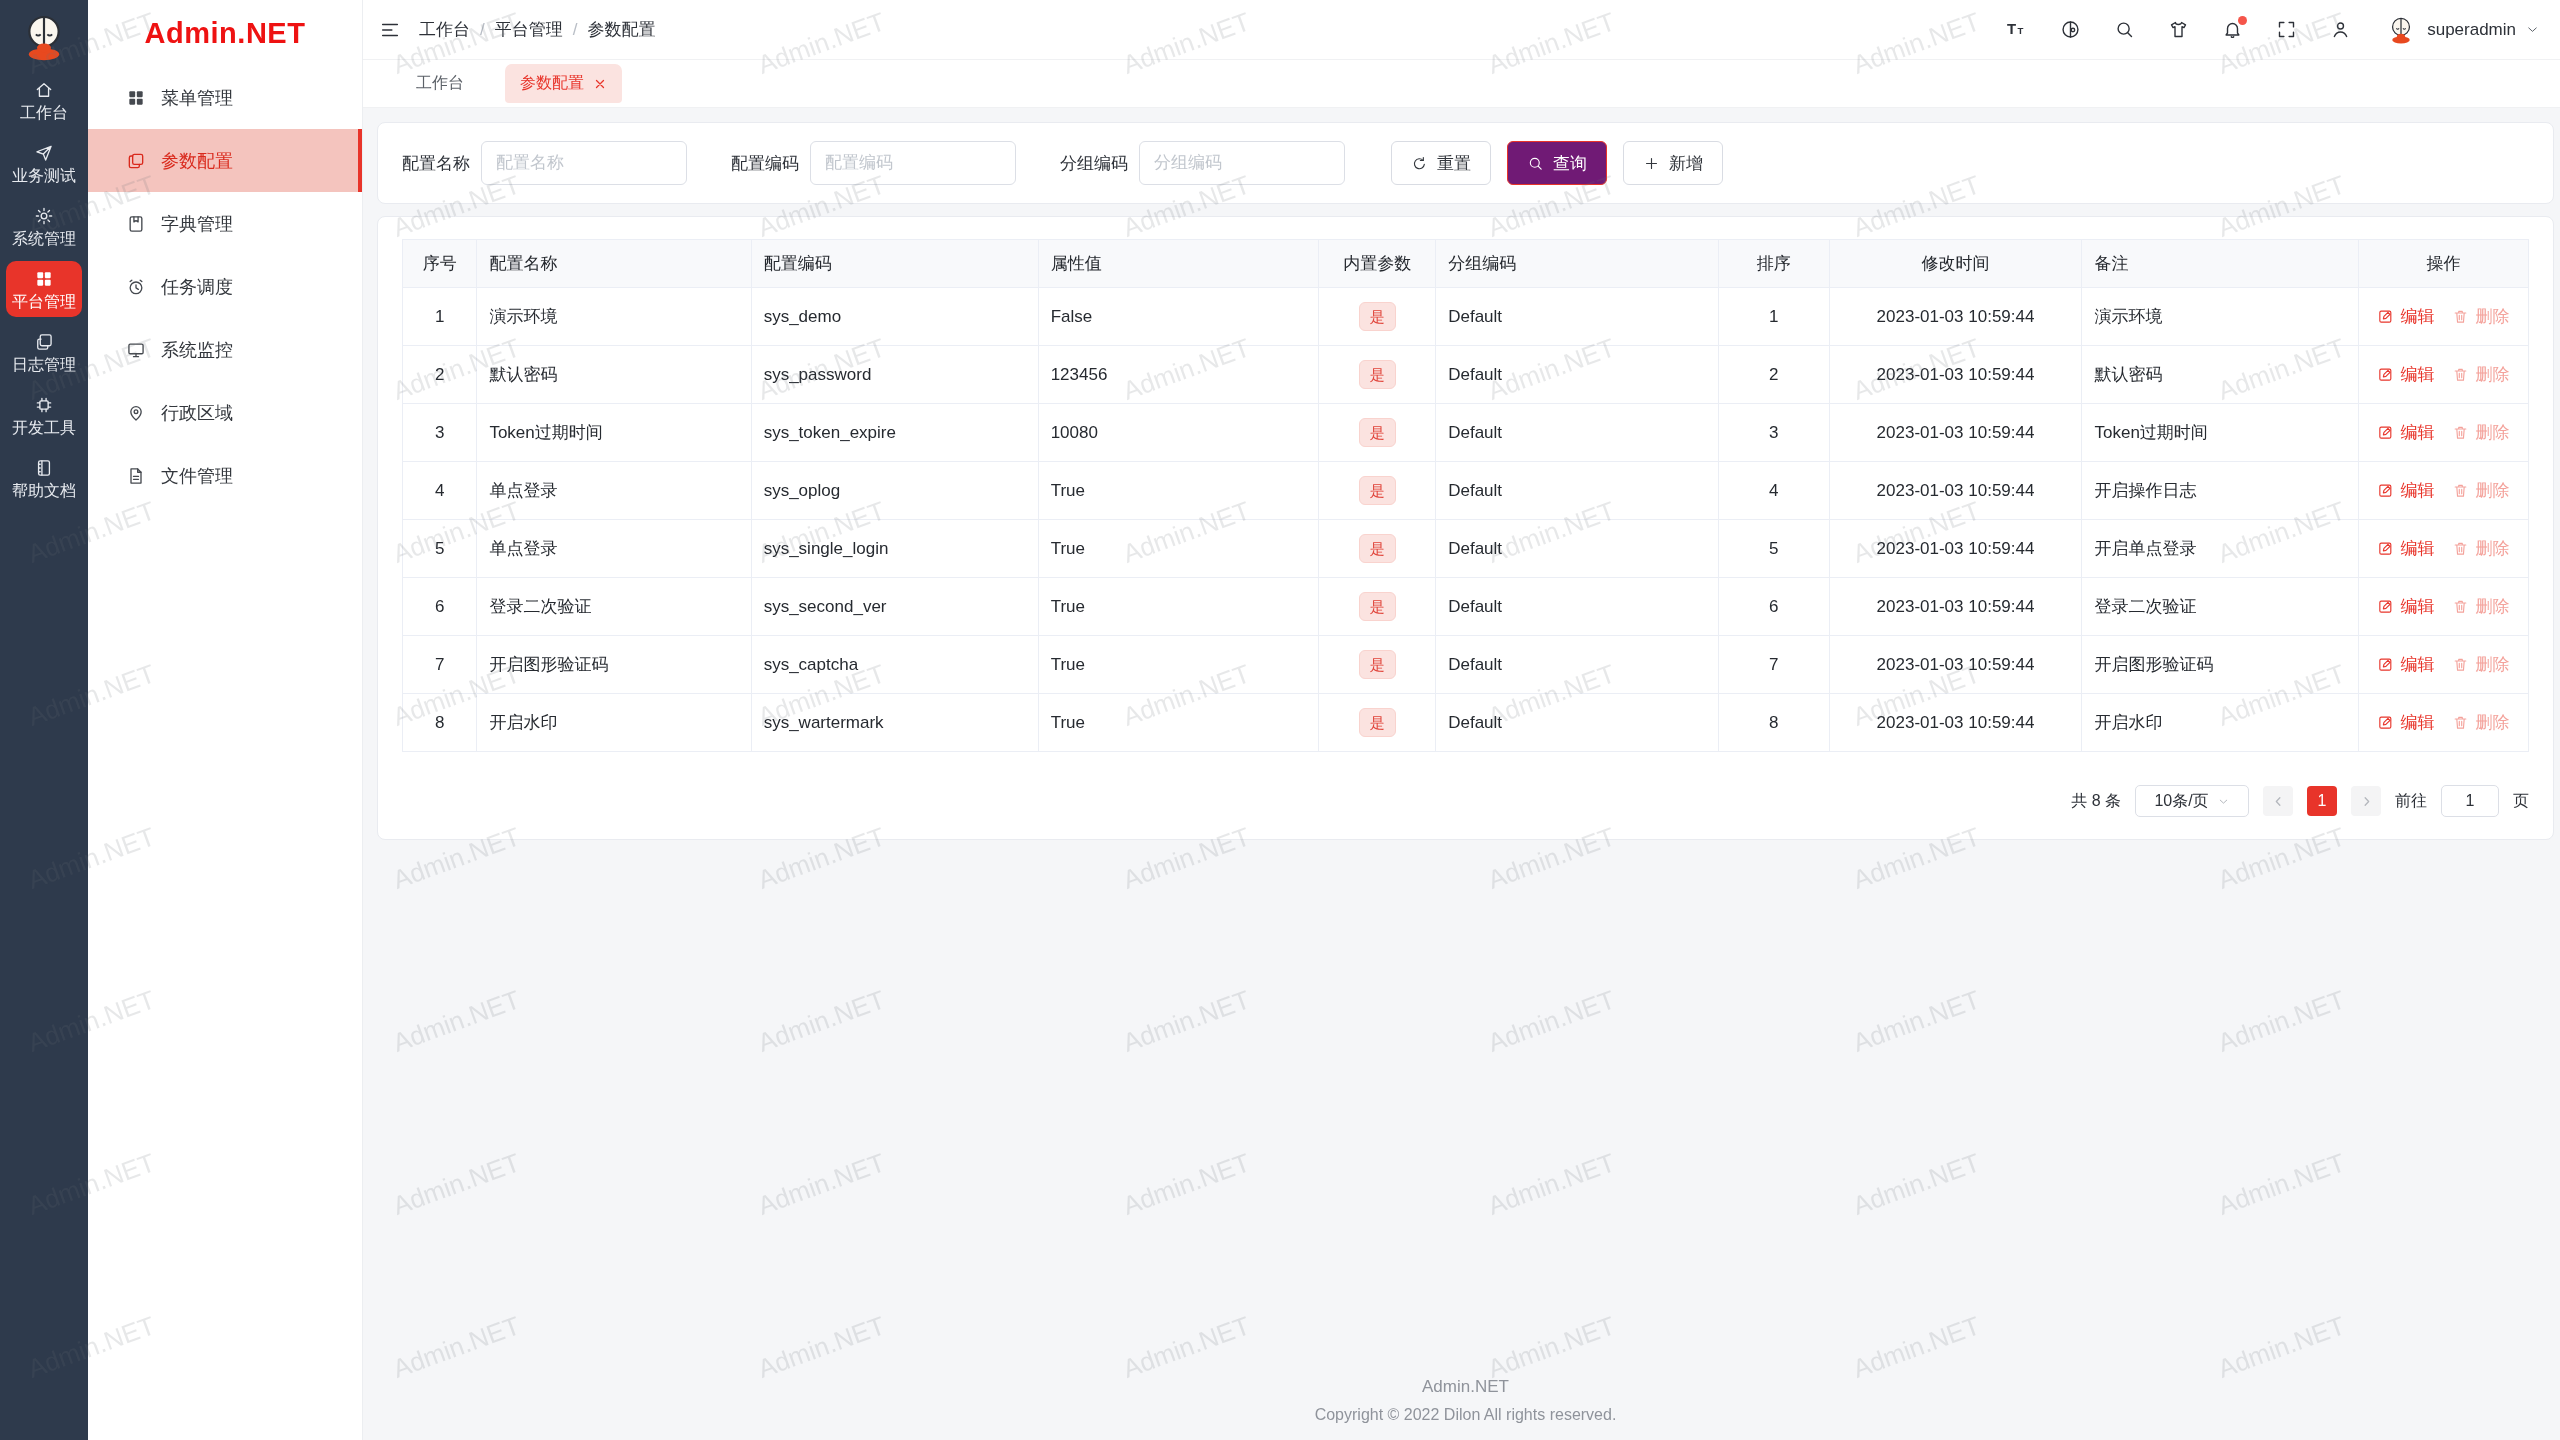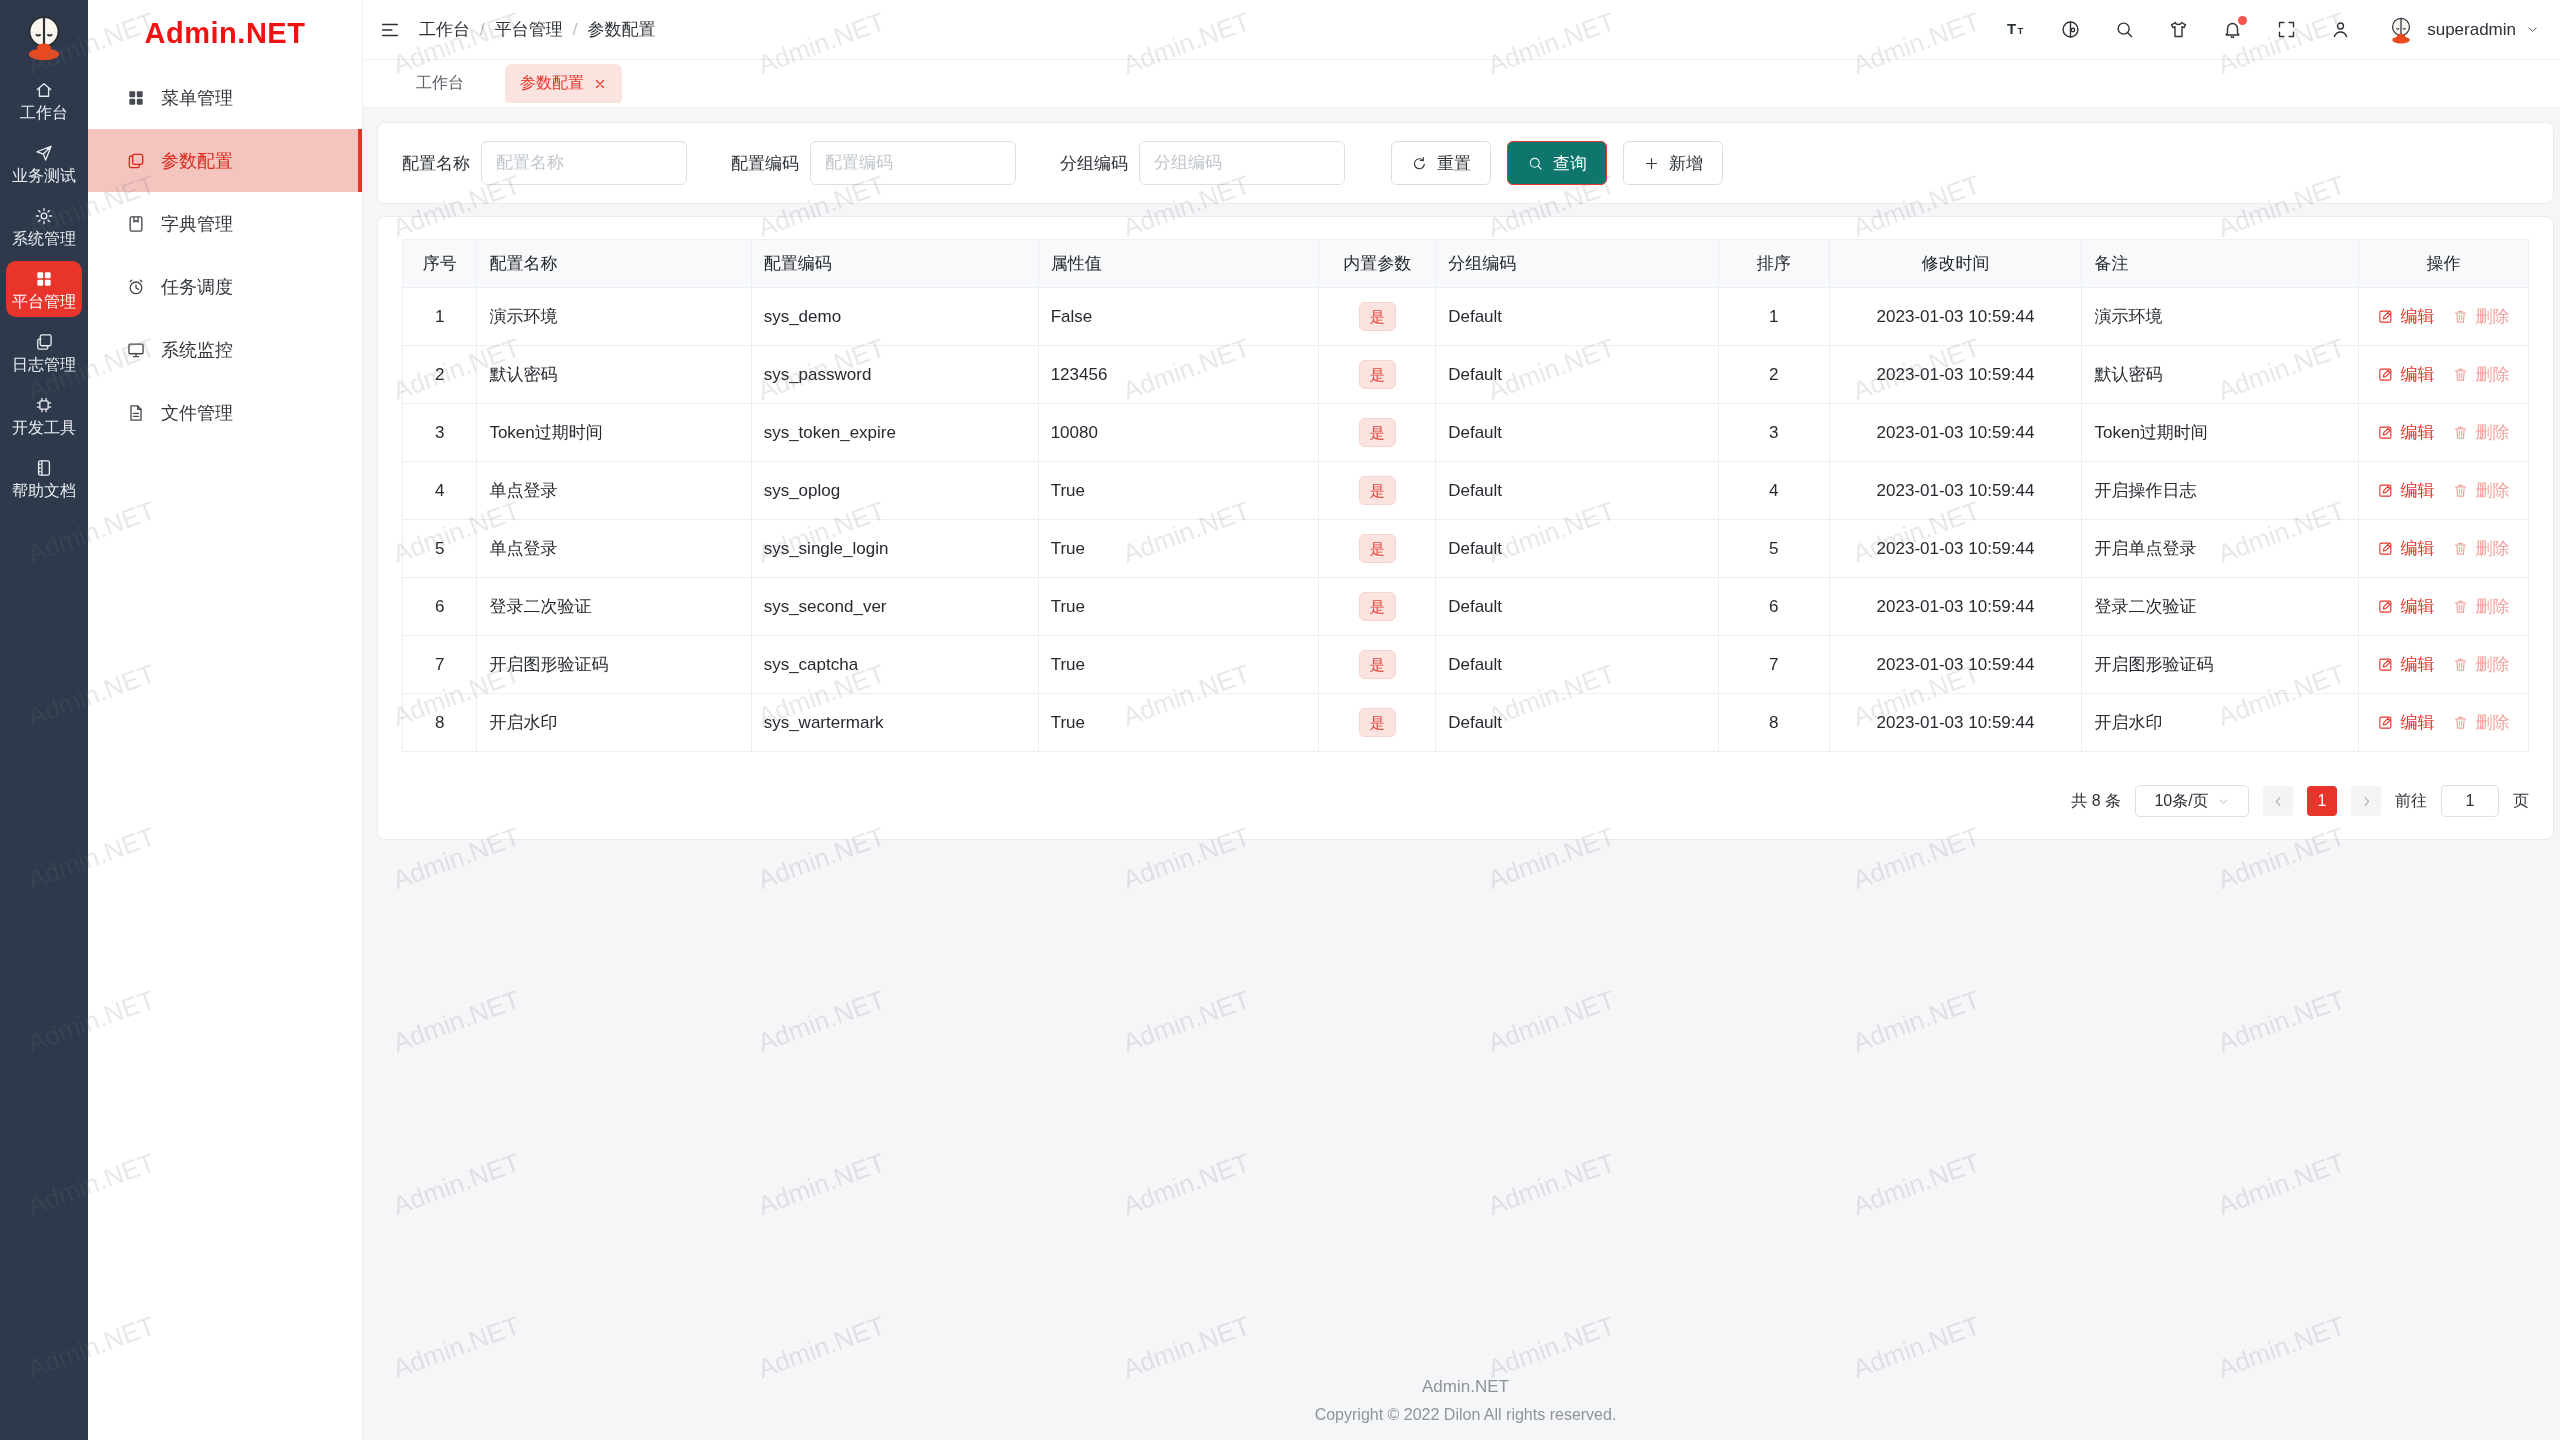--- a/index.html
+++ b/index.html
@@ -50,21 +50,21 @@
 .content{flex:1;min-height:0;display:flex;flex-direction:column;padding:14px 6px 0 14px}
 .card{background:#fff;border:1px solid #e9ebf0;border-radius:8px}
 .search-card{padding:18px 24px;display:flex;align-items:center;flex-shrink:0}
 .fgroup{display:flex;align-items:center;margin-right:44px}
 .flabel{margin-right:11px;color:#2d3138;white-space:nowrap}
 .finput{width:206px;height:44px;border:1px solid #dcdfe6;border-radius:6px;padding:0 14px;font-size:17px;color:#2d3138;outline:none;font-family:inherit}
 .finput::placeholder{color:#c1c6cd}
 .btnrow{display:flex;align-items:center;gap:16px;margin-left:2px}
 .btn{height:44px;padding:0 19px;border:1px solid #d9dce3;background:#fff;border-radius:6px;display:inline-flex;align-items:center;gap:9px;font-size:17px;color:#33373d;cursor:pointer;font-family:inherit}
 .btn .icon-slot{width:17px;height:17px}
-.btn-primary{background:#0f766e;border-color:#e8342a;color:#fff}
+.btn-primary{background:#701a75;border-color:#e8342a;color:#fff}
 
 .table-card{margin-top:12px;padding:22px 24px;display:flex;flex-direction:column;flex-shrink:0}
 table{width:100%;border-collapse:collapse;table-layout:fixed}
 th,td{border:1px solid #ebeef5;font-weight:normal;overflow:hidden;white-space:nowrap}
 th{background:#f8f9fb;padding:12px;font-size:17px;color:#24282e;text-align:left}
 td{background:#fff;padding:14px 12px;font-size:17px;color:#262a30}
 .ta-c{text-align:center}
 .tag{display:inline-block;padding:6px 10px;background:#fbe3e0;border:1px solid #f9d3ce;border-radius:6px;color:#e04339;font-size:15px;line-height:1}
 .op-cell{display:flex;align-items:center;justify-content:center;gap:18px}
 .oplink{display:inline-flex;align-items:center;gap:6px;cursor:pointer;font-size:17px}
@@ -235,20 +235,29 @@
           <span class="icon-slot">
             <svg viewBox="0 0 24 24" fill="none" stroke="currentColor" stroke-width="1.6" stroke-linecap="round" stroke-linejoin="round">
               <rect x="3.5" y="5" width="17" height="11.5" rx="1.5"></rect>
               <path d="M9 20h6M12 16.5V20"></path>
             </svg>
           </span>
           <span>系统监控</span>
         </div>
 
 
+        <div class="menu-item">
+          <span class="icon-slot">
+            <svg viewBox="0 0 24 24" fill="none" stroke="currentColor" stroke-width="1.6" stroke-linecap="round" stroke-linejoin="round">
+              <path d="M12 20.5s-6.2-5.3-6.2-10A6.2 6.2 0 0 1 12 4.3a6.2 6.2 0 0 1 6.2 6.2c0 4.7-6.2 10-6.2 10z"></path>
+              <circle cx="12" cy="10.5" r="2.2"></circle>
+            </svg>
+          </span>
+          <span>行政区域</span>
+        </div>
 
         <div class="menu-item">
           <span class="icon-slot">
             <svg viewBox="0 0 24 24" fill="none" stroke="currentColor" stroke-width="1.6" stroke-linecap="round" stroke-linejoin="round">
               <path d="M6 3.5h8l4 4v13H6z"></path>
               <path d="M14 3.5v4h4M9 12.5h6M9 16h6"></path>
             </svg>
           </span>
           <span>文件管理</span>
         </div>

